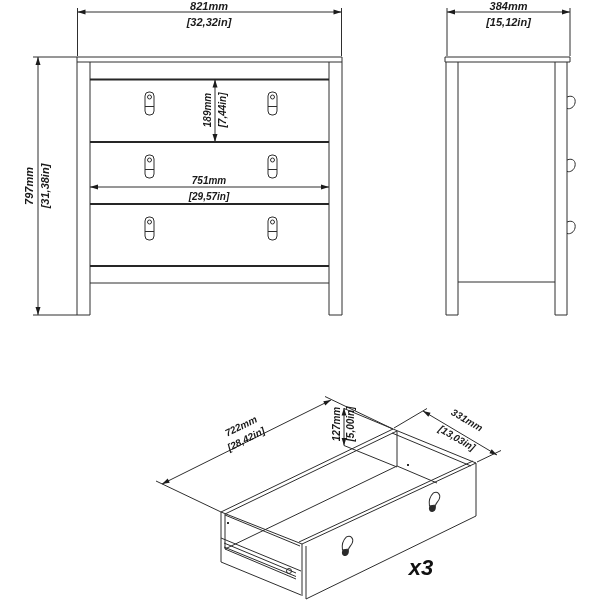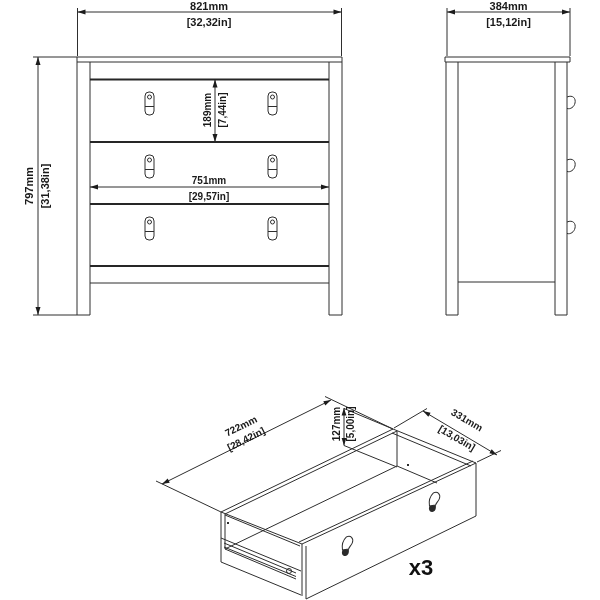--- a/index.html
+++ b/index.html
@@ -1,16 +1,16 @@
 <!DOCTYPE html>
 <html><head>
 <meta charset="utf-8">
 <style>
   html,body{margin:0;padding:0;background:#fff;}
-  .canvas{position:relative;width:600px;height:600px;background:#fff;overflow:hidden;}
+  .canvas{position:relative;width:600px;height:600px;background:#fff;overflow:hidden;font-style:italic;}
   svg{position:absolute;left:0;top:0;font-family:"Liberation Sans",sans-serif;}
   .ln{stroke:#2e2e2e;stroke-width:1;fill:none;}
   .thick{stroke:#262626;stroke-width:2;}
   .arrow{fill:#1c1c1c;stroke:none;}
   .dim{font-weight:bold;fill:#1a1a1a;}
   .s11{font-size:11px;}
   .s10{font-size:10px;}
   .qty{font-size:22px;font-weight:bold;fill:#111;}
   .whitefill{fill:#fff;stroke:#2e2e2e;stroke-width:1;}
   .darkfill{fill:#2b2b2b;stroke:none;}

